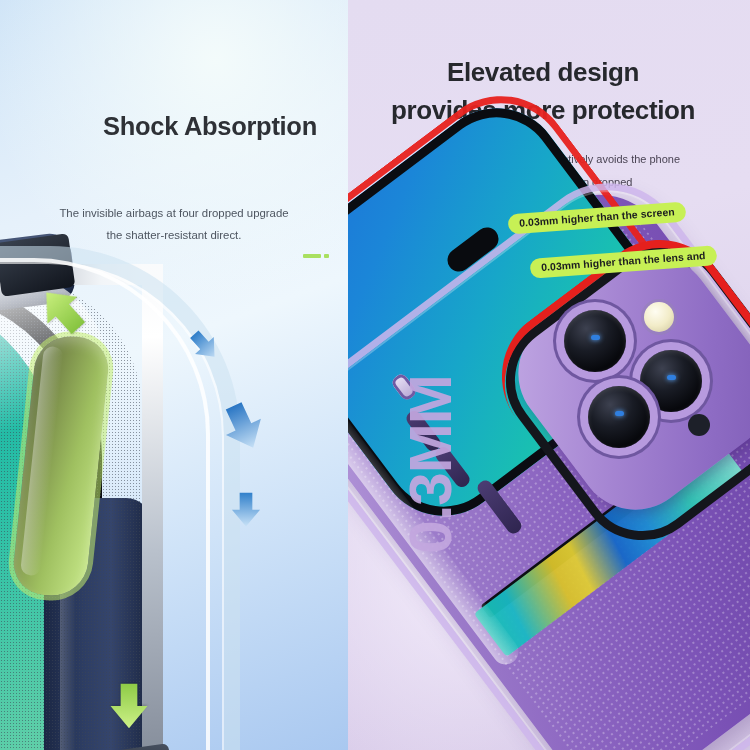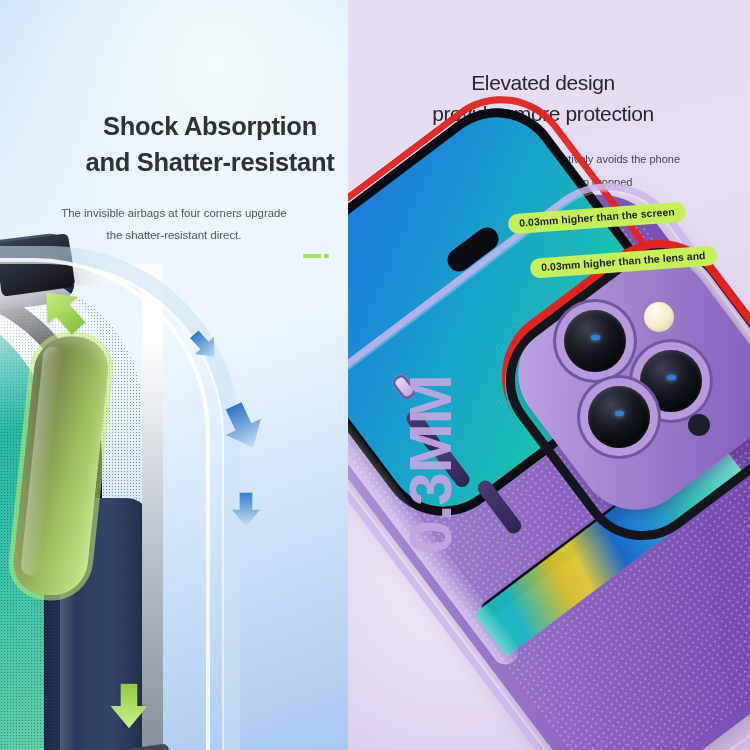--- a/index.html
+++ b/index.html
@@ -136,22 +136,22 @@
   #b-3{left:323px;top:240px;transform:rotate(-180deg);}
 
   
   .panel-right{
     position:absolute;left:348px;top:0;width:402px;height:750px;overflow:hidden;
     background:
       radial-gradient(85% 55% at 28% 74%, #f3ecfb 0%, rgba(243,236,251,0) 62%),
       linear-gradient(165deg,#e4dcf1 0%,#e6ddf2 34%,#ddd2ec 64%,#d7c9e8 100%);
   }
   .r-head{
-    position:absolute;left:-6px;top:68px;width:402px;text-align:center;
-    font-size:21px;font-weight:normal;color:#26282d;letter-spacing:-.4px;
+    position:absolute;left:-6px;top:54px;width:402px;text-align:center;
+    font-size:26px;font-weight:bold;color:#26282d;letter-spacing:-.4px;
     line-height:1.46;white-space:nowrap;
   }
   .r-head .ln2{display:block;}
   .r-sub{
     position:absolute;left:0;top:148px;width:402px;text-align:center;
     font-size:11px;color:#4a4454;line-height:2.05;
   }
   .callout{
     position:absolute;background:#c7f055;color:#1c1d20;
     font-size:10.4px;font-weight:bold;white-space:nowrap;
@@ -273,25 +273,24 @@
 </style>
 </head>
 <body>
 
 <div class="stage">
 
   <div class="panel-left">
 
     <div class="l-head">
       <span>Shock Absorption</span>
-      <span class="ln2">and Shatter-resistant</span>
     </div>
 
     <div class="l-sub">
-      <span>The invisible airbags at four corners upgrade</span><br>
+      <span>The invisible airbags at four dropped upgrade</span><br>
       <span>the shatter-resistant direct.</span>
     </div>
 
     <div class="dash-accent" id="l-dash">
       <i class="d1"></i>
         <i class="d2"></i>
     </div>
 
     <div class="ill">
 

